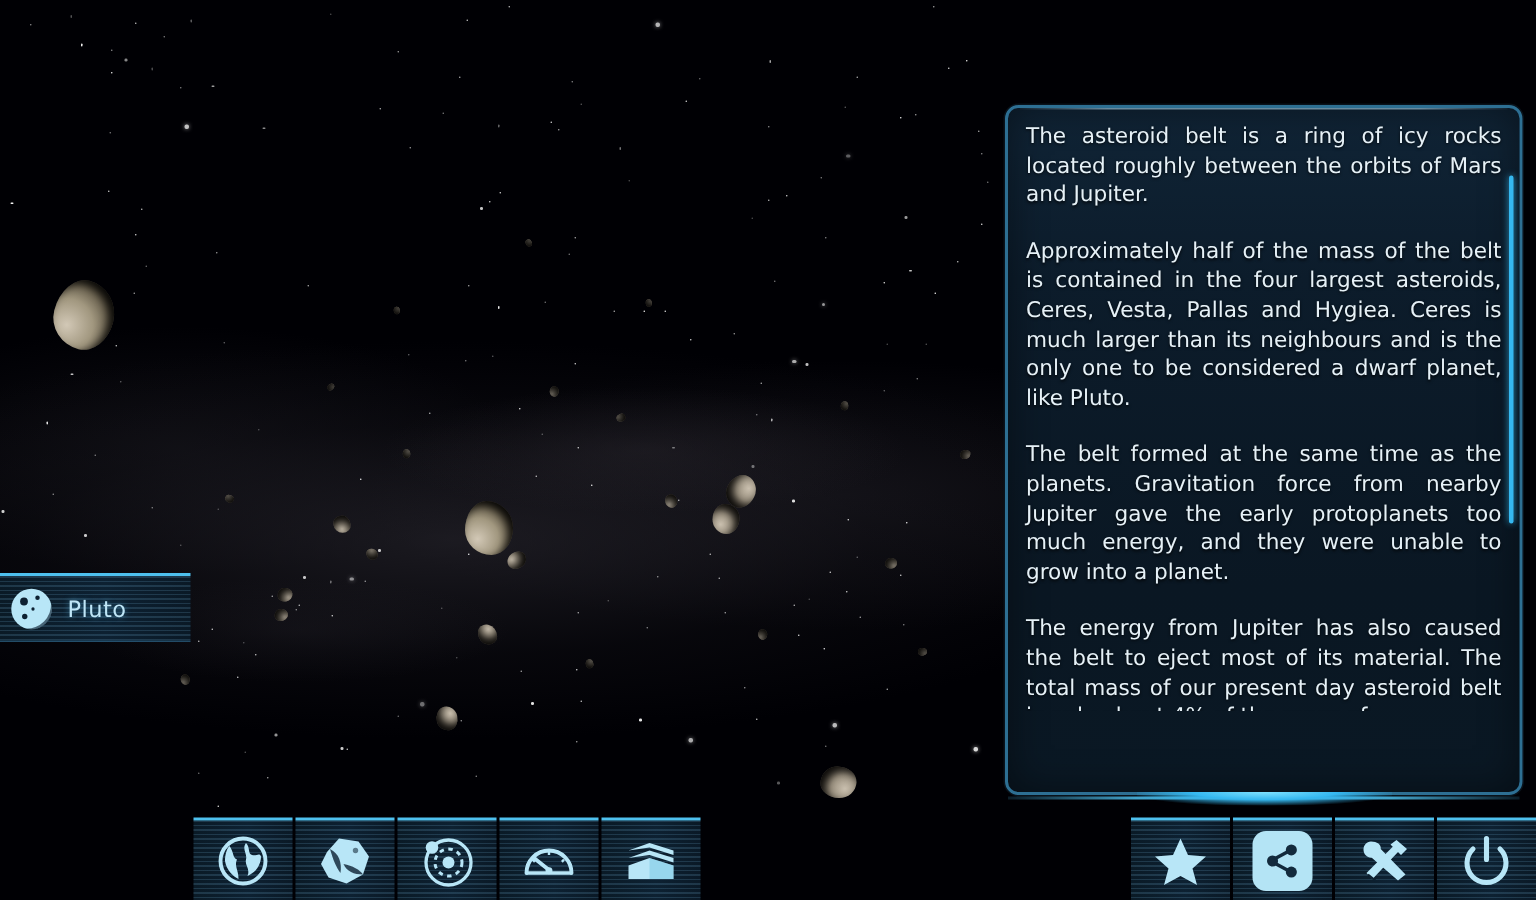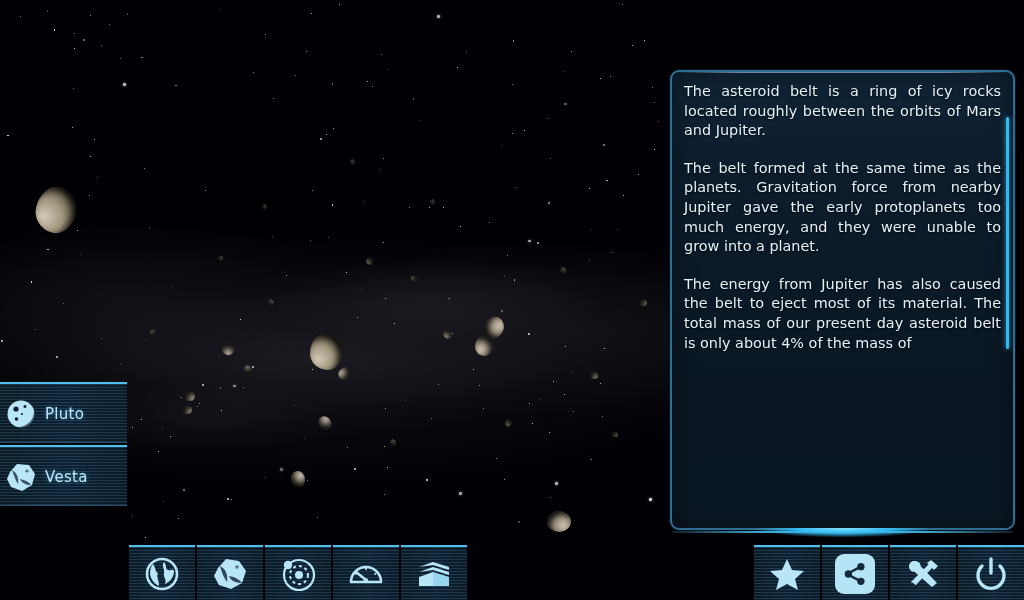--- a/index.html
+++ b/index.html
@@ -64,21 +64,21 @@
   #sidebar {
     position: absolute;
     left: 0;
     top: 382px;
     width: 127px;
     height: 218px;
     z-index: 30;
   }
   .nav-item {
     position: relative;
-    height: 61px;
+    height: 46px;
     margin-bottom: 2px;
     display: flex;
     align-items: center;
     background:
       repeating-linear-gradient(to bottom,
         rgba(130,200,240,0.17) 0px, rgba(130,200,240,0.17) 1px,
         rgba(0,0,0,0) 1px, rgba(0,0,0,0) 3px),
       linear-gradient(to right, #0a1a26 0%, #0d2132 55%, #0a1926 100%);
     border-top: 2px solid #4ec0ee;
     cursor: pointer;
@@ -465,31 +465,20 @@
           <path d="M30 13 a13.5 13.5 0 0 1 -17 17 a16 16 0 0 0 17 -17z" fill="#0d2132" opacity="0.65"></path>
           <circle cx="12" cy="12" r="2.6" fill="#0d2132"></circle>
           <circle cx="21" cy="9.5" r="1.5" fill="#0d2132"></circle>
           <circle cx="12.5" cy="22" r="1.8" fill="#0d2132"></circle>
           <circle cx="18" cy="17" r="1.1" fill="#0d2132"></circle>
         </svg>
       </span>
       <span class="nav-label">Pluto</span>
     </div>
 
-    <div class="nav-item">
-      <span class="nav-icon">
-        <svg viewBox="0 0 34 34">
-          <path d="M6 12 L13 4 L25 5 L31 14 L28 25 L18 31 L7 27 L3 19 Z" fill="#b8e6f7"></path>
-          <path d="M8 10 C13 13 15 18 14 24 C12 21 10 16 8 10 Z" fill="#0d2132" opacity="0.75"></path>
-          <path d="M16 19 C21 20 25 22 27 25 C22 25 18 23 16 19 Z" fill="#0d2132" opacity="0.75"></path>
-          <circle cx="23" cy="11" r="1.6" fill="#0d2132" opacity="0.6"></circle>
-        </svg>
-      </span>
-      <span class="nav-label">Vesta</span>
-    </div>
 
 
 
   </div>
 
   <div class="toolbar" id="toolbar-left">
 
     <div class="tool-btn">
       <svg viewBox="0 0 38 38">
         <circle cx="19" cy="19" r="15" fill="none" stroke="#b8e6f7" stroke-width="2.6"></circle>
@@ -573,20 +562,21 @@
         <line x1="19" y1="4" x2="19" y2="18" stroke="#b8e6f7" stroke-width="3.4" stroke-linecap="round"></line>
       </svg>
     </div>
 
   </div>
 
   <div id="info-panel">
     <div id="title-divider"></div>
     <div id="panel-body">
       <p>The asteroid belt is a ring of icy rocks located roughly between the orbits of Mars and Jupiter.</p>
+      <p>Approximately half of the mass of the belt is contained in the four largest asteroids, Ceres, Vesta, Pallas and Hygiea. Ceres is much larger than its neighbours and is the only one to be considered a dwarf planet, like Pluto.</p>
       <p>The belt formed at the same time as the planets. Gravitation force from nearby Jupiter gave the early protoplanets too much energy, and they were unable to grow into a planet.</p>
       <p>The energy from Jupiter has also caused the belt to eject most of its material. The total mass of our present day asteroid belt is only about 4% of the mass of</p>
     </div>
     <div id="panel-scrollbar"></div>
   </div>
   <div id="panel-bottom-line">
     <div id="scroll-indicator"></div>
   </div>
 
 </div>

